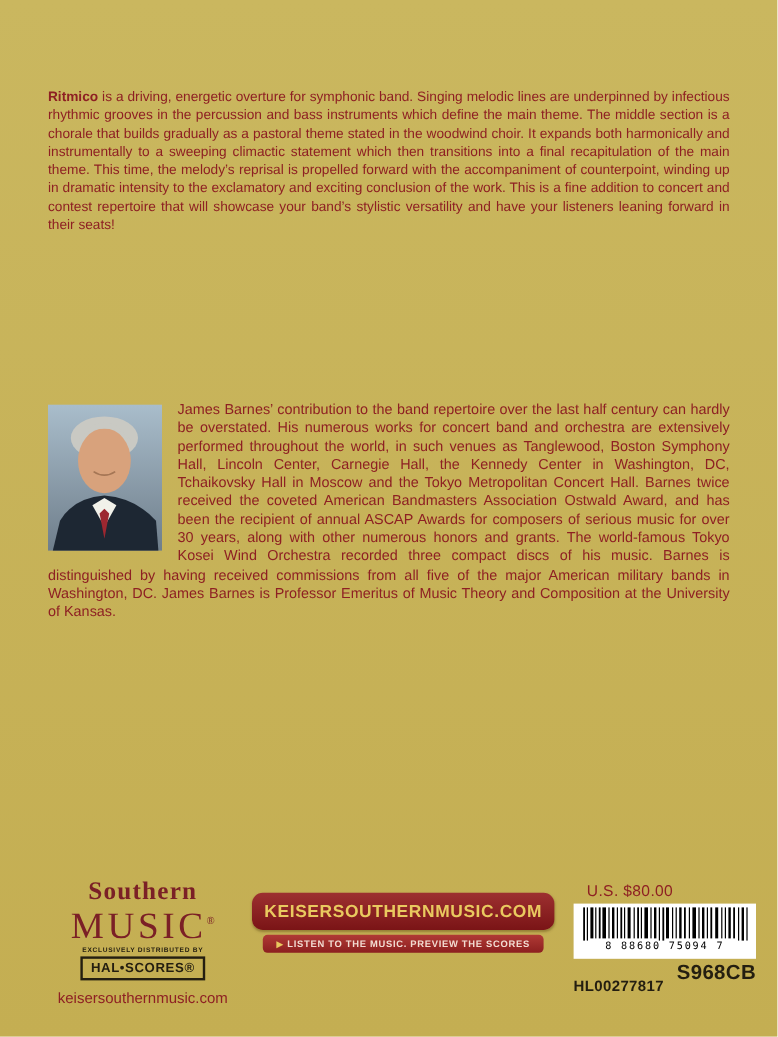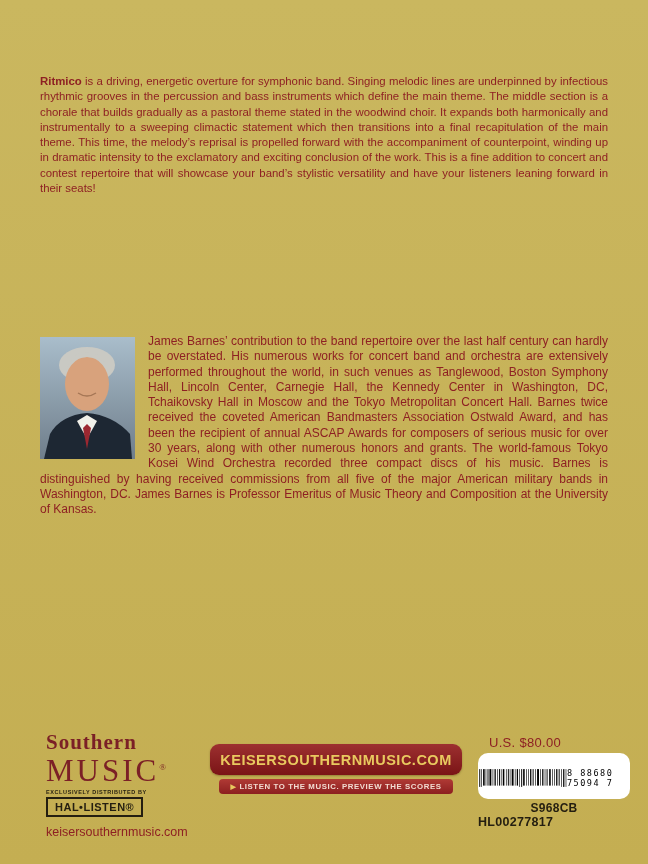--- a/index.html
+++ b/index.html
@@ -27,21 +27,21 @@
   }
   .photo{
     float:left;
     width:95px;height:122px;
     margin:3px 13px 4px 0;
     display:block;
   }
   
   .logo-block{
     position:absolute;left:46px;top:731px;width:146px;
-    text-align:left;color:#7b2026;
+    text-align:center;color:#7b2026;
   }
   .logo-southern{
     font-family:"Liberation Serif",serif;
     font-weight:bold;font-size:21px;letter-spacing:1px;line-height:22px;
   }
   .logo-music{
     font-family:"Liberation Serif",serif;
     font-weight:normal;font-size:31px;letter-spacing:3px;line-height:28px;
   }
   .logo-music sup{font-size:9px;letter-spacing:0;}
@@ -75,30 +75,30 @@
     color:#f2dcd2;font-weight:bold;font-size:7.8px;letter-spacing:.6px;
   }
   .banner-sub .play{color:#e9c95f;font-size:7px;margin-right:3px;}
   .price{
     position:absolute;left:489px;top:735px;
     color:#8e2023;font-weight:normal;font-size:13px;letter-spacing:.3px;
   }
   .barcode-box{
     position:absolute;left:478px;top:753px;width:152px;height:46px;
     background:#ffffff;
-    display:flex;flex-direction:row;align-items:center;justify-content:flex-start;
-    padding-top:3px;box-sizing:border-box;border-radius:10px;
+    display:flex;flex-direction:column;align-items:center;justify-content:flex-start;
+    padding-top:3px;box-sizing:border-box;
   }
   .barcode-digits{
     font-family:"DejaVu Sans Mono",monospace;
     font-size:8.5px;color:#000;letter-spacing:1.5px;line-height:10px;
   }
   .catalog{
-    position:absolute;left:478px;top:801px;width:152px;text-align:center;
-    color:#241e10;font-weight:bold;font-size:12px;letter-spacing:.3px;
+    position:absolute;left:478px;top:801px;width:152px;text-align:right;
+    color:#241e10;font-weight:bold;font-size:17px;letter-spacing:.3px;
   }
   .hl-number{
     position:absolute;left:478px;top:815px;width:152px;
     color:#241e10;font-weight:bold;font-size:12.5px;letter-spacing:.3px;
   }
 </style>
 </head>
 <body>
 
 <div class="cover">
@@ -123,21 +123,21 @@
         <polygon points="47,87 43,91 47,112 51,91" fill="#9c2730"></polygon>
         <path d="M38,56 Q47,62 56,56" stroke="#a57655" stroke-width="1.4" fill="none"></path>
       </svg>
     </span><span>James Barnes’ contribution to the band repertoire over the last half century can hardly be overstated. His numerous works for concert band and orchestra are extensively performed throughout the world, in such venues as Tanglewood, Boston Symphony Hall, Lincoln Center, Carnegie Hall, the Kennedy Center in Washington, DC, Tchaikovsky Hall in Moscow and the Tokyo Metropolitan Concert Hall. Barnes twice received the coveted American Bandmasters Association Ostwald Award, and has been the recipient of annual ASCAP Awards for composers of serious music for over 30 years, along with other numerous honors and grants. The world-famous Tokyo Kosei Wind Orchestra recorded three compact discs of his music. Barnes is distinguished by having received commissions from all five of the major American military bands in Washington, DC. James Barnes is Professor Emeritus of Music Theory and Composition at the University of Kansas.</span>
   </div>
 
   <div class="logo-block">
     <div class="logo-southern">Southern</div>
     <div class="logo-music"><span>MUSIC</span><sup>®</sup></div>
     <div class="distributed">EXCLUSIVELY DISTRIBUTED BY</div>
-    <div class="hal-box">HAL•LISTEN®</div>
+    <div class="hal-box">HAL•SCORES®</div>
     <div class="website">keisersouthernmusic.com</div>
   </div>
 
   <div class="banner-wrap">
     <div class="banner-main">KEISERSOUTHERNMUSIC.COM</div>
     <div class="banner-sub"><span class="play">▶</span><span>LISTEN TO THE MUSIC. PREVIEW THE SCORES</span></div>
   </div>
 
   <div class="price">U.S. $80.00</div>
 

